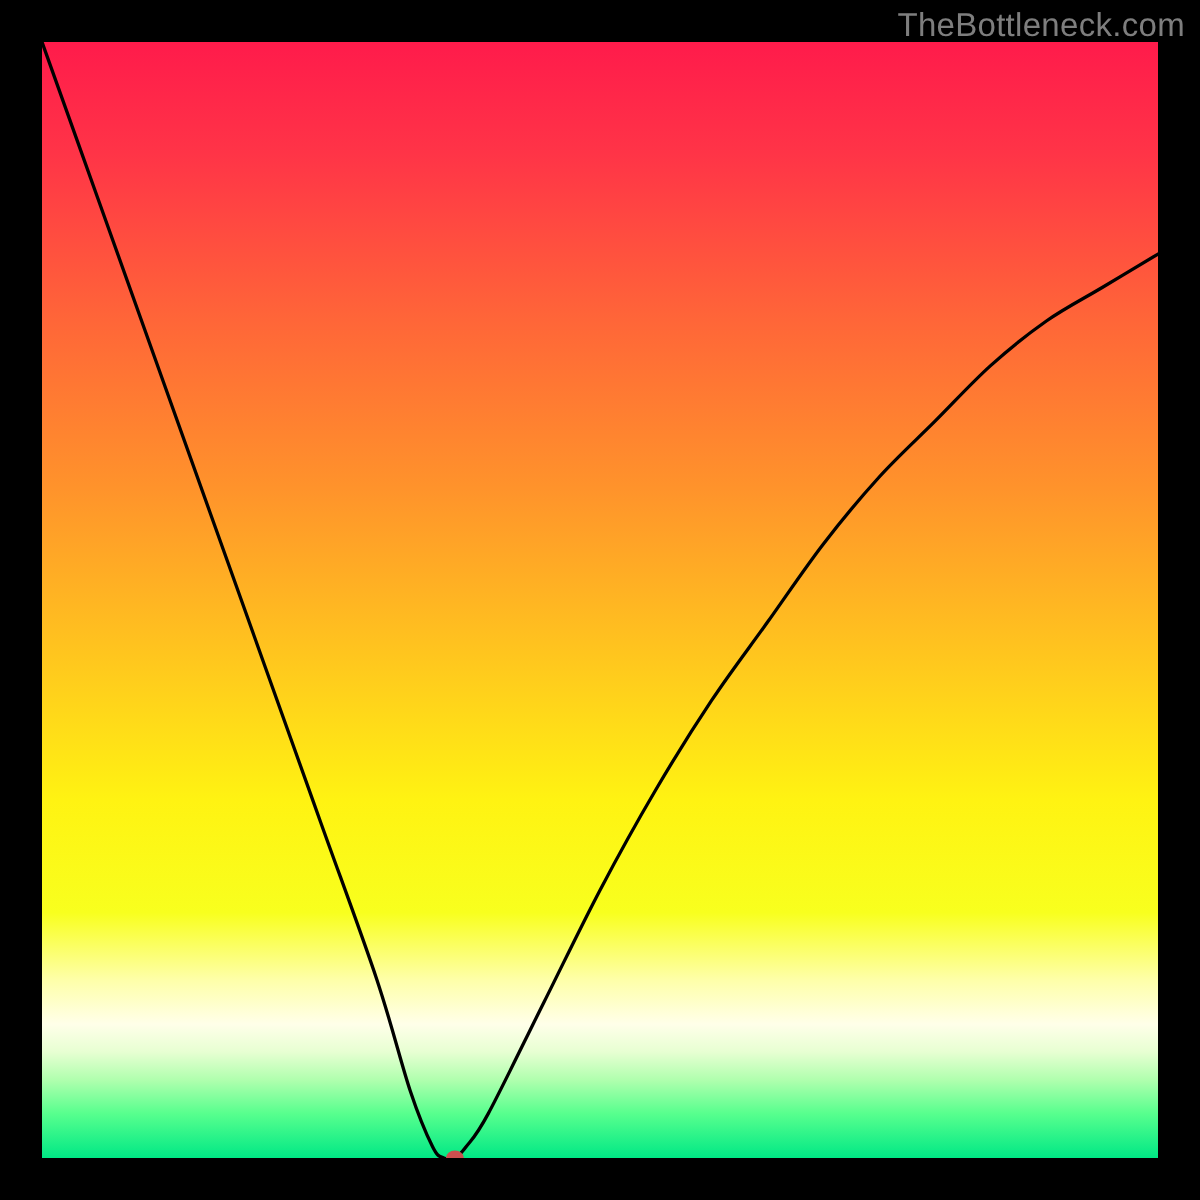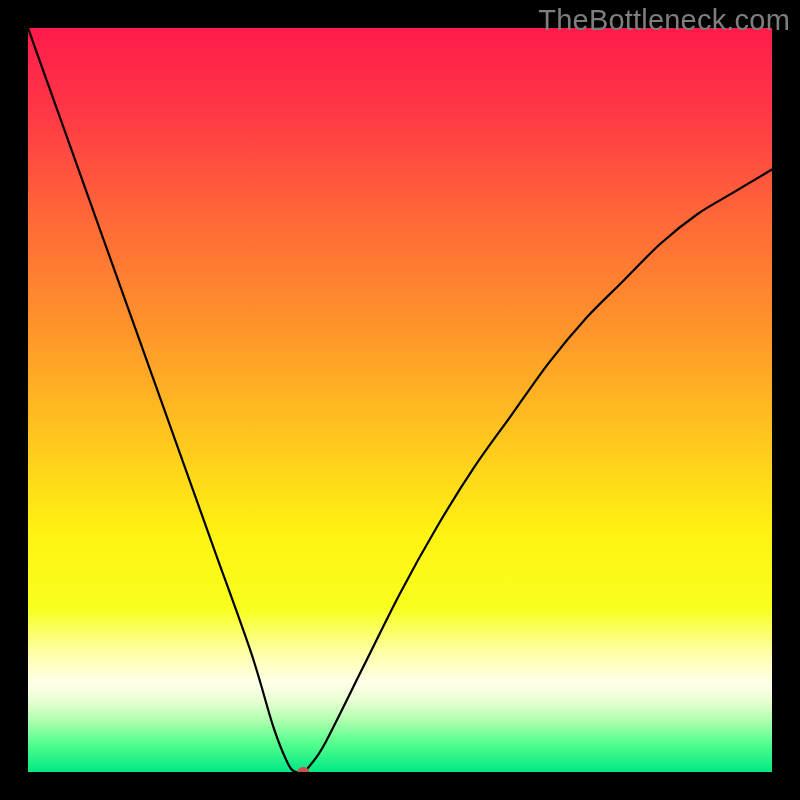--- a/index.html
+++ b/index.html
@@ -23,21 +23,21 @@
     top: 28px;
     width: 744px;
     height: 744px;
     overflow: hidden;
   }
   .watermark {
     position: absolute;
     top: 4px;
     right: 10px;
     color: #7e7e7e;
-    font-size: 29px;
+    font-size: 22px;
     font-weight: 500;
     letter-spacing: 0.2px;
     z-index: 20;
   }
   svg { display: block; }
 </style>
 </head>
 <body>
 
 <div class="frame">

